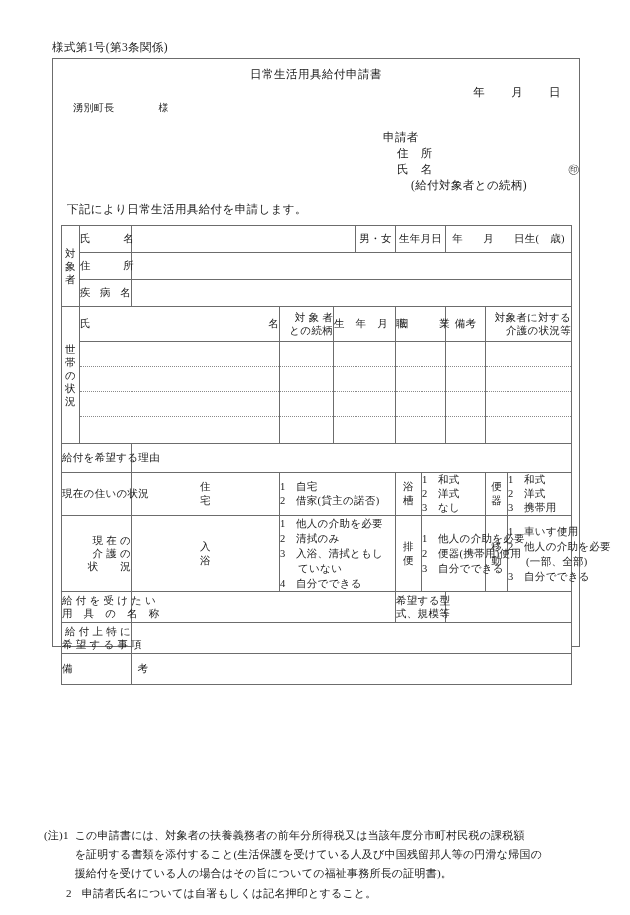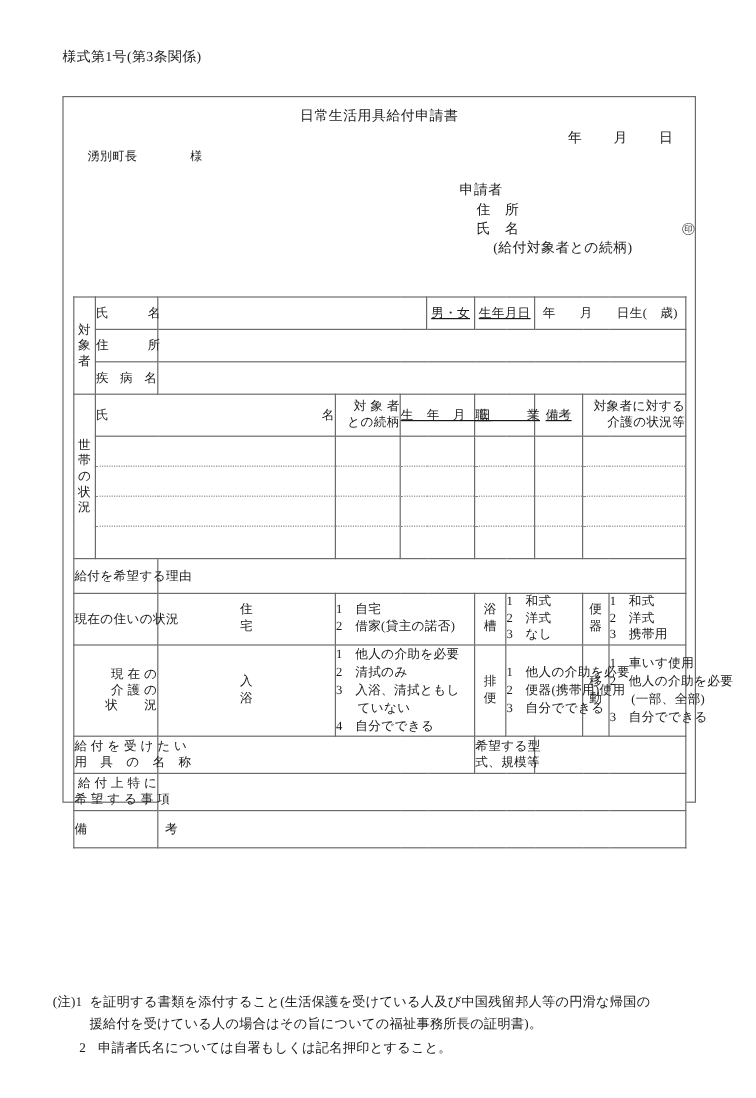--- a/index.html
+++ b/index.html
@@ -26,21 +26,21 @@
     left: 52px;
     top: 40px;
     font-size: 11.5px;
     letter-spacing: 0.4px;
     white-space: nowrap;
   }
   
   .outer-box {
     position: absolute;
     left: 52px;
-    top: 80px;
+    top: 58px;
     width: 528px;
     height: 589px;
     border: 1px solid #6c6c6c;
     box-sizing: border-box;
   }
   .doc-title {
     position: absolute;
     left: 0;
     top: 8px;
     width: 100%;
@@ -116,21 +116,20 @@
     line-height: 13px;
     width: 18px;
     padding: 2px 0;
   }
   .v-label span { display: block; }
   .lab {
     text-align: center;
     padding: 3px 2px;
     font-size: 10.5px;
     white-space: nowrap;
-    text-decoration: underline;
   }
   .lab-just {
     padding: 3px 8px;
     font-size: 10.5px;
     white-space: nowrap;
     text-align: justify;
     text-align-last: justify;
   }
   .blank { background: #fff; }
   .h24 { height: 24px; }
@@ -231,20 +230,21 @@
     <div class="applicant">
       <div>申請者</div>
       <div><span class="lbl-indent">住　所</span></div>
       <div class="ap-name-row">
         <span class="lbl-indent">氏　名</span>
         <span class="seal">㊞</span>
       </div>
       <div><span class="rel-line">(給付対象者との続柄)</span></div>
     </div>
 
+    <div class="lead-sentence">下記により日常生活用具給付を申請します。</div>
 
     <table class="main-table">
       <colgroup>
         <col style="width:18px">
         <col style="width:52px">
         <col style="width:148px">
         <col style="width:54px">
         <col style="width:22px">
         <col style="width:40px">
         <col style="width:26px">
@@ -429,20 +429,21 @@
         <td class="blank h30" colspan="9"></td>
       </tr>
     </tbody>
       </table>
   </div>
 
   <div class="notes">
     <div class="note-item">
       <div class="note-marker">(注)1</div>
       <div class="note-body">
+        <div>この申請書には、対象者の扶養義務者の前年分所得税又は当該年度分市町村民税の課税額</div>
         <div>を証明する書類を添付すること(生活保護を受けている人及び中国残留邦人等の円滑な帰国の</div>
         <div>援給付を受けている人の場合はその旨についての福祉事務所長の証明書)。</div>
       </div>
     </div>
     <div class="note-item note-2">
       <div class="note-marker">2</div>
       <div class="note-body">
         <div>申請者氏名については自署もしくは記名押印とすること。</div>
       </div>
     </div>

